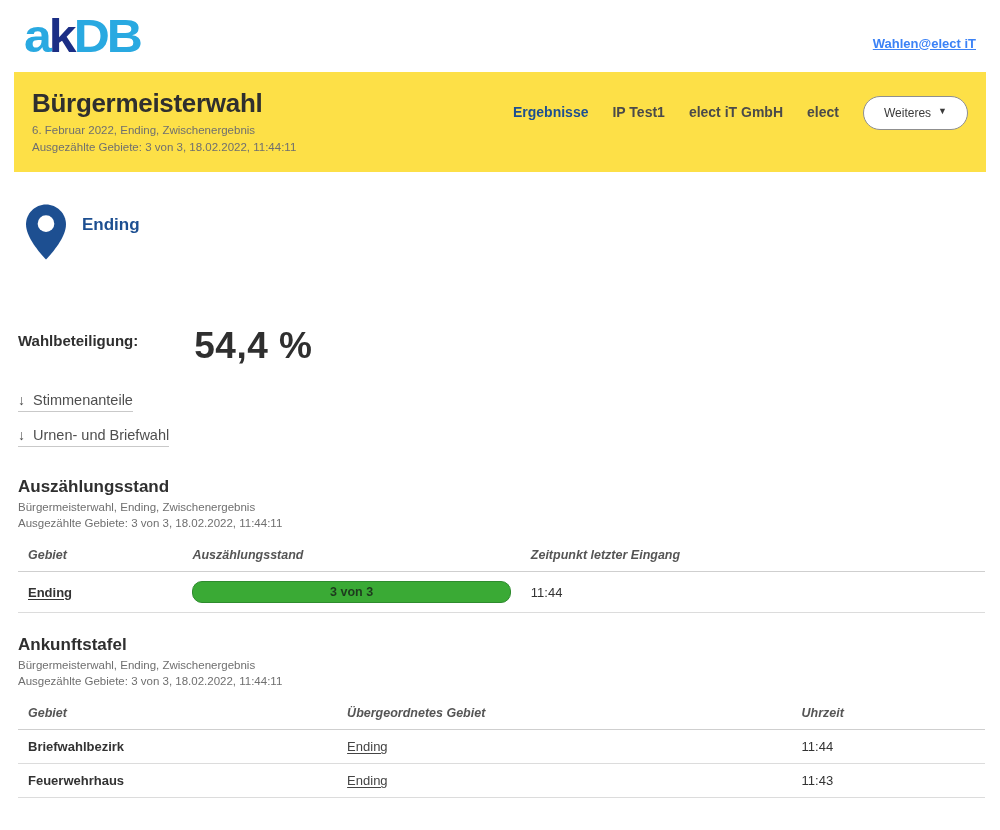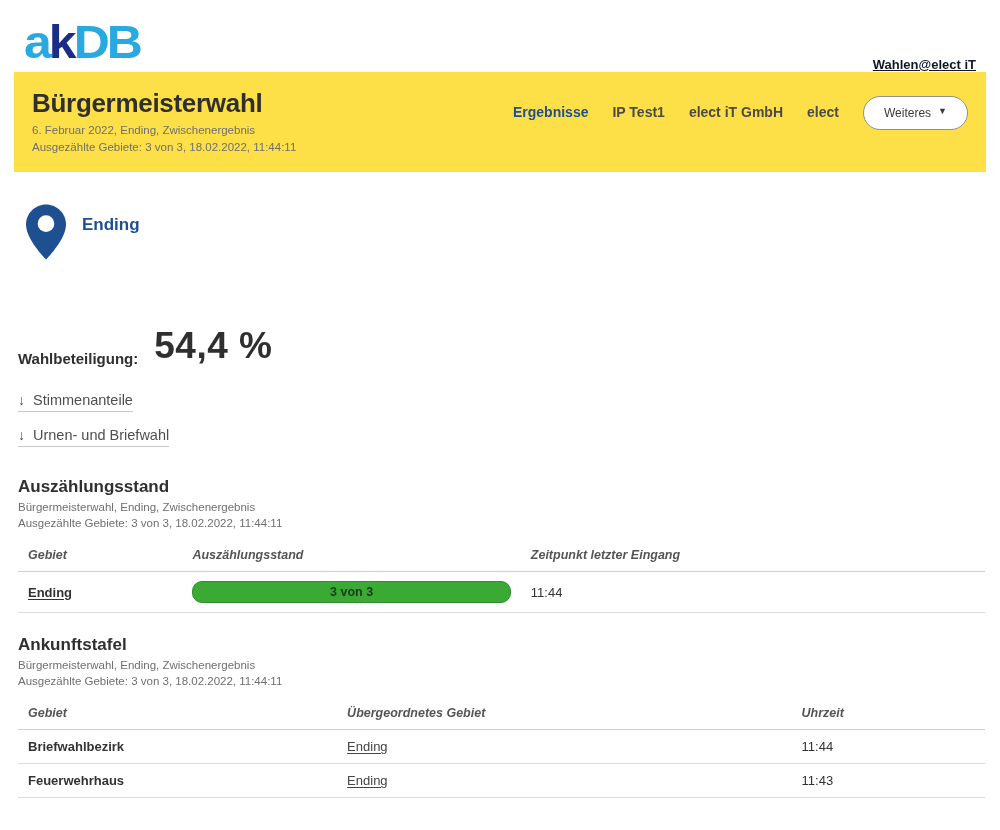--- a/index.html
+++ b/index.html
@@ -6,28 +6,28 @@
   html, body {
     width: 1000px; height: 830px;
     background: #ffffff;
     font-family: "Liberation Sans", sans-serif;
     color: #3a3a3a;
     overflow: hidden;
   }
 
   
   .top-bar {
-    display: flex; justify-content: space-between; align-items: flex-end;
+    display: flex; justify-content: space-between; align-items: center;
     padding: 6px 24px 0 24px; height: 72px;
   }
   .logo { font-weight: 900; font-size: 50px; line-height: 54px; letter-spacing: -3px; transform: scaleY(.92); transform-origin: top left; }
   .logo .lt { color: #29a9e1; }
   .logo .dk { color: #1b2e85; }
   .account-link {
-    margin-top: 8px; font-size: 13px; font-weight: 700; color: #0f172a;
+    margin-top: 8px; font-size: 13px; font-weight: 700; color: #3b82f6;
     text-decoration: underline; cursor: pointer;
   }
 
   
   .header-band {
     margin: 0 14px; background: #fde047;
     padding: 16px 18px 14px 18px; height: 100px;
     display: flex; justify-content: space-between;
   }
   .hb-title { font-size: 26px; font-weight: 800; color: #2f2f2f; letter-spacing: -0.3px; }
@@ -45,21 +45,21 @@
     font-family: "Liberation Sans", sans-serif;
   }
   .more-btn .caret { font-size: 9px; }
 
   
   .main { padding: 0 15px 0 18px; }
 
   .location-row { display: flex; align-items: center; margin: 28px 0 0 8px; height: 68px; }
   .location-name { margin-left: 16px; margin-top: -18px; font-size: 17px; font-weight: 800; color: #1d4f91; }
 
-  .turnout { margin-top: 46px; display: flex; align-items: flex-end; }
+  .turnout { margin-top: 46px; display: flex; align-items: center; gap: 40px; }
   .turnout-label { font-size: 15px; font-weight: 800; color: #2f2f2f; }
   .turnout-value { font-size: 37px; font-weight: 800; color: #2f2f2f; margin-left: 16px; letter-spacing: 0.5px; margin-top: 11px; }
 
   .collapsible { margin-top: 24px; }
   .collapse-link {
     display: inline-flex; align-items: center; gap: 8px; font-size: 14.5px; color: #4f4f4f;
     cursor: pointer; border-bottom: 1px solid #c9c9c9; padding-bottom: 3px;
   }
   .arrow { font-size: 14px; color: #4f4f4f; }
 

